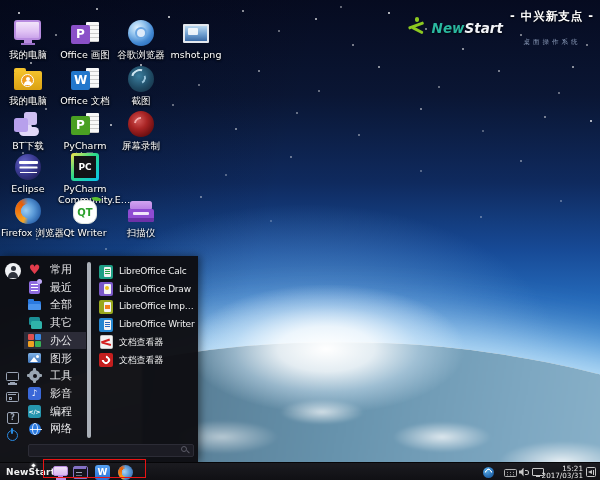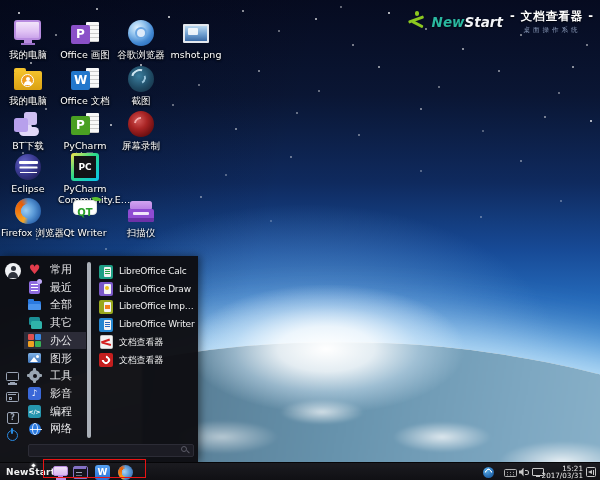--- a/index.html
+++ b/index.html
@@ -78,37 +78,37 @@
   .i-pycharm b{left:3px;top:1px;width:28px;height:28px;border-radius:3px;background:linear-gradient(135deg,#f7e24b 0%,#2bd98a 45%,#08c4f0 100%)}
   .i-pycharm i{left:6px;top:4px;width:22px;height:22px;background:#121216;color:#fff;font-weight:bold;font-size:9px;line-height:22px;text-align:center}
   .i-soft b{left:3px;top:1px;width:13px;height:13px;background:#3aa83a;border-radius:3px}
   .i-soft b::after{content:'';position:absolute;left:15px;top:0;width:13px;height:13px;background:#2080d8;border-radius:3px}
   .i-soft i{left:3px;top:16px;width:13px;height:13px;background:#f0a018;border-radius:3px}
   .i-soft i::after{content:'';position:absolute;left:15px;top:0;width:13px;height:13px;background:#e84818;border-radius:3px}
   .i-firefox b{left:4px;top:2px;width:26px;height:26px;border-radius:50%;background:radial-gradient(circle at 42% 48%,#9ccdf0 0%,#5b9ad8 40%,#2a62aa 75%,#1c4a8c 100%)}
   .i-firefox i{left:4px;top:2px;width:26px;height:26px;border-radius:50%;
     background:conic-gradient(from 20deg,rgba(0,0,0,0) 0deg,rgba(0,0,0,0) 160deg,#f5a623 185deg,#ef7a12 245deg,#e85d05 300deg,rgba(0,0,0,0) 340deg);
     -webkit-mask:radial-gradient(circle,transparent 0 37%,#000 40%);mask:radial-gradient(circle,transparent 0 37%,#000 40%)}
-  .i-qt b{left:5px;top:4px;width:24px;height:15px;background:#fff;border-radius:4px;color:#2ca02c;font-weight:bold;font-size:10px;line-height:23px;text-align:center;border:1px solid #dfe5df}
+  .i-qt b{left:5px;top:4px;width:24px;height:24px;background:#fff;border-radius:9px;color:#2ca02c;font-weight:bold;font-size:10px;line-height:23px;text-align:center;border:1px solid #dfe5df}
   .i-qt i{left:24px;top:0;width:9px;height:6px;background:#5cc030;border-radius:0 100% 0 100%;transform:rotate(-20deg)}
   .i-scanner b{left:6px;top:5px;width:22px;height:9px;background:linear-gradient(180deg,#d2a4f0,#b77ee4);border-radius:2.5px}
   .i-scanner i{left:4px;top:13px;width:26px;height:13px;background:#8f4cd2;border-radius:2px}
   .i-scanner i::before{content:'';position:absolute;left:5px;top:3px;width:16px;height:2.5px;background:#f0e4fa;border-radius:1px}
   .i-scanner i::after{content:'';position:absolute;left:0;top:9px;width:26px;height:4px;background:#6c31a8;border-radius:0 0 2px 2px}
   
   .oslogo{position:absolute;right:6px;top:9px;z-index:5;display:flex;align-items:center;gap:7px}
   .logo-figure{position:relative;width:17px;height:22px}
   .logo-figure b{left:7px;top:0;width:4.5px;height:4.5px;border-radius:50%;background:#8cc820}
   .logo-figure i{left:0;top:7px;width:16px;height:2.5px;background:#8cc820;border-radius:1px;transform:rotate(-20deg)}
   .logo-figure i::after{content:'';position:absolute;left:2px;top:5px;width:12px;height:2.5px;background:#8cc820;border-radius:1px;transform:rotate(48deg)}
   .logo-name{font-size:13.5px;font-weight:bold;font-style:italic;text-shadow:0 1px 2px rgba(0,0,0,.8);white-space:nowrap}
   .logo-name .nw{color:#2ab8a0}.logo-name .st{color:#f2f4f8}
   .logo-cn{text-align:center}
   .logo-cn .t1{color:#fff;font-weight:bold;font-size:11.5px;letter-spacing:1px;white-space:nowrap;text-shadow:0 1px 2px rgba(0,0,0,.8)}
-  .logo-cn .t2{color:#8a9ab8;font-size:6.5px;letter-spacing:3px;margin-top:2px;white-space:nowrap}
+  .logo-cn .t2{color:#8a9ab8;font-size:6.5px;letter-spacing:3px;margin-top:14px;white-space:nowrap}
   
   .menu{position:absolute;left:0;top:256px;width:198px;height:206px;z-index:20;background:rgba(13,13,18,.97);box-shadow:2px 0 8px rgba(0,0,0,.5)}
   .avatar{position:absolute;left:5px;top:7px;width:16px;height:16px;border-radius:50%;background:#f0f2f5;cursor:pointer}
   .avatar::before{content:'';position:absolute;left:5.5px;top:2.5px;width:5px;height:5px;background:#2e323c;border-radius:50%}
   .avatar::after{content:'';position:absolute;left:3px;top:8.5px;width:10px;height:6px;background:#2e323c;border-radius:5px 5px 0 0}
   .ri{position:absolute;left:6px;width:14px;height:14px;cursor:pointer}
   .r-display b{left:0;top:1px;width:13px;height:9px;border:1.5px solid #9aa4b4;border-radius:1.5px}
   .r-display i{left:4px;top:10.5px;width:5px;height:1.5px;background:#9aa4b4}
   .r-display i::after{content:'';position:absolute;left:-2px;top:1.5px;width:9px;height:1.5px;background:#9aa4b4}
   .r-window b{left:0;top:1px;width:13px;height:10px;border:1.5px solid #9aa4b4;border-radius:1.5px}
@@ -319,21 +319,21 @@
     <div class="dlabel">扫描仪</div>
   </div>
 
   <div class="oslogo">
     <div class="logo-figure">
         <b></b>
         <i></i>
       </div>
     <div class="logo-name"><span class="nw">New</span><span class="st">Start</span></div>
     <div class="logo-cn">
-      <div class="t1">- 文档查看器 -</div>
+      <div class="t1">- 中兴新支点 -</div>
       <div class="t2">桌面操作系统</div>
     </div>
   </div>
 
   <div class="menu">
     <div class="avatar"></div>
     <div class="ri r-display" style="top:115px">
         <b></b>
         <i></i>
       </div>

